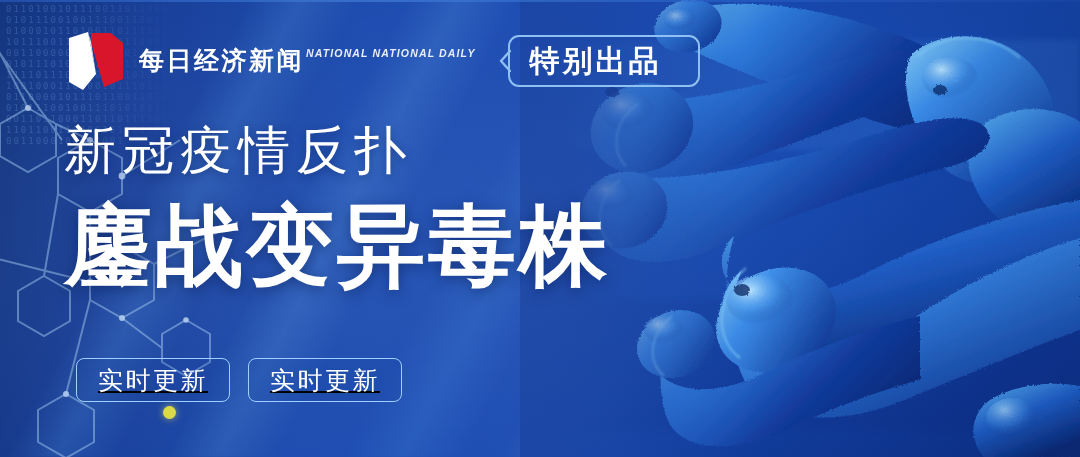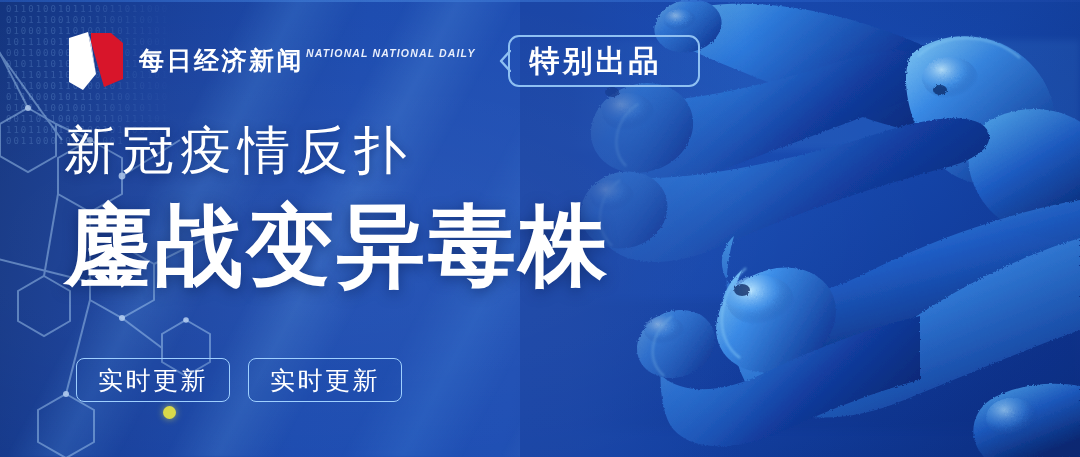--- a/index.html
+++ b/index.html
@@ -127,21 +127,21 @@
   }
   .title-line2{
     margin-top:26px;
     color:#ffffff;
     font-size:88px;font-weight:700;letter-spacing:3px;line-height:1;
     white-space:nowrap;
     text-shadow:0 3px 14px rgba(6,26,78,.5);
   }
 
   
-  .btn-row{ position:absolute;left:76px;top:358px;display:flex;gap:18px; }
+  .btn-row{ position:absolute;left:76px;top:358px;display:flex;gap:18px;text-decoration:underline; }
   .pill{
     display:flex;align-items:center;justify-content:center;
     height:44px;padding:0 21px;
     border:1.6px solid #9fd0ff;border-radius:8px;
     background:rgba(20,60,150,.12);
     cursor:pointer;
   }
   .pill-label{
     color:#ffffff;font-size:25px;font-weight:400;letter-spacing:2.5px;
     line-height:1;white-space:nowrap;

